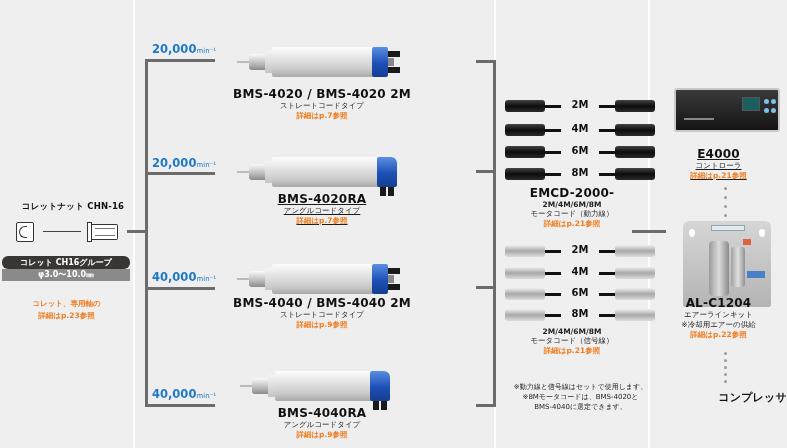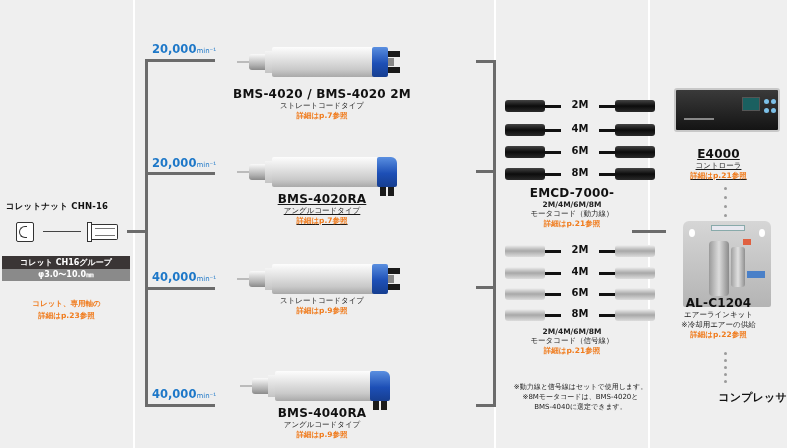--- a/index.html
+++ b/index.html
@@ -41,38 +41,38 @@
 <body>
 
 <div class="panel" style="left:0;width:133px;"></div>
 <div class="divider" style="left:133px;"></div>
 <div class="panel" style="left:135px;width:359px;background:#eeeeee;"></div>
 <div class="divider" style="left:494px;"></div>
 <div class="panel" style="left:496px;width:152px;"></div>
 <div class="divider" style="left:648px;"></div>
 <div class="panel" style="left:650px;width:137px;"></div>
 
-<div class="abs center" style="left:0;top:201px;width:114px;">
+<div class="abs center" style="left:16px;top:201px;width:114px;">
   <div class="model" style="font-size:8.5px;">コレットナット CHN-16</div>
 </div>
 
 <div class="abs" style="left:16px;top:222px;width:18px;height:20px;border:1.5px solid #333;border-radius:2px;background:#fff;">
   <div style="position:absolute;left:2px;top:3px;width:8px;height:12px;border:1.5px solid #333;border-right:none;border-radius:8px 0 0 8px;"></div>
 </div>
 <div class="abs" style="left:43px;top:231px;width:38px;height:1px;background:#444;"></div>
 
 <div class="abs" style="left:87px;top:222px;width:32px;height:20px;">
   <div style="position:absolute;left:0;top:0;width:5px;height:20px;border:1.5px solid #333;background:#fff;"></div>
   <div style="position:absolute;left:5px;top:2px;width:26px;height:16px;border:1.5px solid #333;border-left:none;background:#fff;border-radius:0 2px 2px 0;"></div>
   <div style="position:absolute;left:8px;top:6px;width:20px;height:1px;background:#777;"></div>
   <div style="position:absolute;left:8px;top:13px;width:20px;height:1px;background:#777;"></div>
 </div>
 <div class="abs" style="left:127px;top:230px;width:20px;height:3px;background:#6b6b6b;"></div>
 
-<div class="abs center" style="left:2px;top:256px;width:128px;height:13px;background:#3a3535;color:#fff;font-size:8px;font-weight:bold;line-height:13px;">
+<div class="abs center" style="left:2px;top:256px;width:128px;height:13px;background:#3a3535;color:#fff;font-size:8px;font-weight:bold;line-height:13px;border-radius:6px;">
   <span>コレット CH16グループ</span>
 </div>
 <div class="abs center" style="left:2px;top:269px;width:128px;height:12px;background:#8a8a8a;color:#fff;font-size:8px;font-weight:bold;line-height:12px;">
   <span>φ3.0〜10.0㎜</span>
 </div>
 <div class="abs center" style="left:0;top:299px;width:133px;">
   <div class="ref">コレット、専用軸の</div>
   <div class="ref" style="margin-top:2px;">詳細はp.23参照</div>
 </div>
 
@@ -122,20 +122,21 @@
   <div class="sp-tip"></div>
     <div class="sp-nose"></div>
     <div class="sp-neck"></div>
   <div class="sp-body" style="width:110px;"></div>
   <div class="sp-blue" style="left:135px;width:16px;"></div>
   <div class="sp-conn" style="left:151px;top:4px;width:12px;height:6px;"></div>
   <div class="sp-conn" style="left:151px;top:20px;width:12px;height:6px;"></div>
   <div class="sp-conn" style="left:151px;top:11px;width:6px;height:8px;background:#888;"></div>
 </div>
 <div class="abs center" style="left:222px;top:296px;width:200px;">
+  <div class="model">BMS-4040 / BMS-4040 2M</div>
   <div class="sub">ストレートコードタイプ</div>
   <div class="ref">詳細はp.9参照</div>
 </div>
 
 <div class="spindle" style="left:240px;top:371px;width:170px;height:40px;">
   <div class="sp-tip" style="top:14px;"></div>
     <div class="sp-nose"></div>
     <div class="sp-neck"></div>
   <div class="sp-body" style="width:105px;"></div>
   <div class="sp-blue" style="left:130px;width:20px;border-radius:2px 6px 2px 2px;"></div>
@@ -172,21 +173,21 @@
   <div class="c-end black" style="left:110px;"></div>
     <div class="c-label" style="background:#efefef;">6M</div>
 </div>
 <div class="cable" style="left:505px;top:168px;">
   <div class="c-end black" style="left:0;"></div>
     <div class="c-wire" style="left:40px;width:70px;"></div>
   <div class="c-end black" style="left:110px;"></div>
     <div class="c-label" style="background:#efefef;">8M</div>
 </div>
 <div class="abs center" style="left:496px;top:186px;width:152px;">
-  <div class="model">EMCD-7000-</div>
+  <div class="model">EMCD-2000-</div>
   <div class="sub" style="font-weight:bold;">2M/4M/6M/8M</div>
   <div class="sub">モータコード（動力線）</div>
   <div class="ref">詳細はp.21参照</div>
 </div>
 
 <div class="cable" style="left:505px;top:245px;">
   <div class="c-end silver" style="left:0;"></div>
     <div class="c-wire" style="left:40px;width:70px;"></div>
   <div class="c-end silver" style="left:110px;"></div>
     <div class="c-label" style="background:#efefef;">2M</div>

